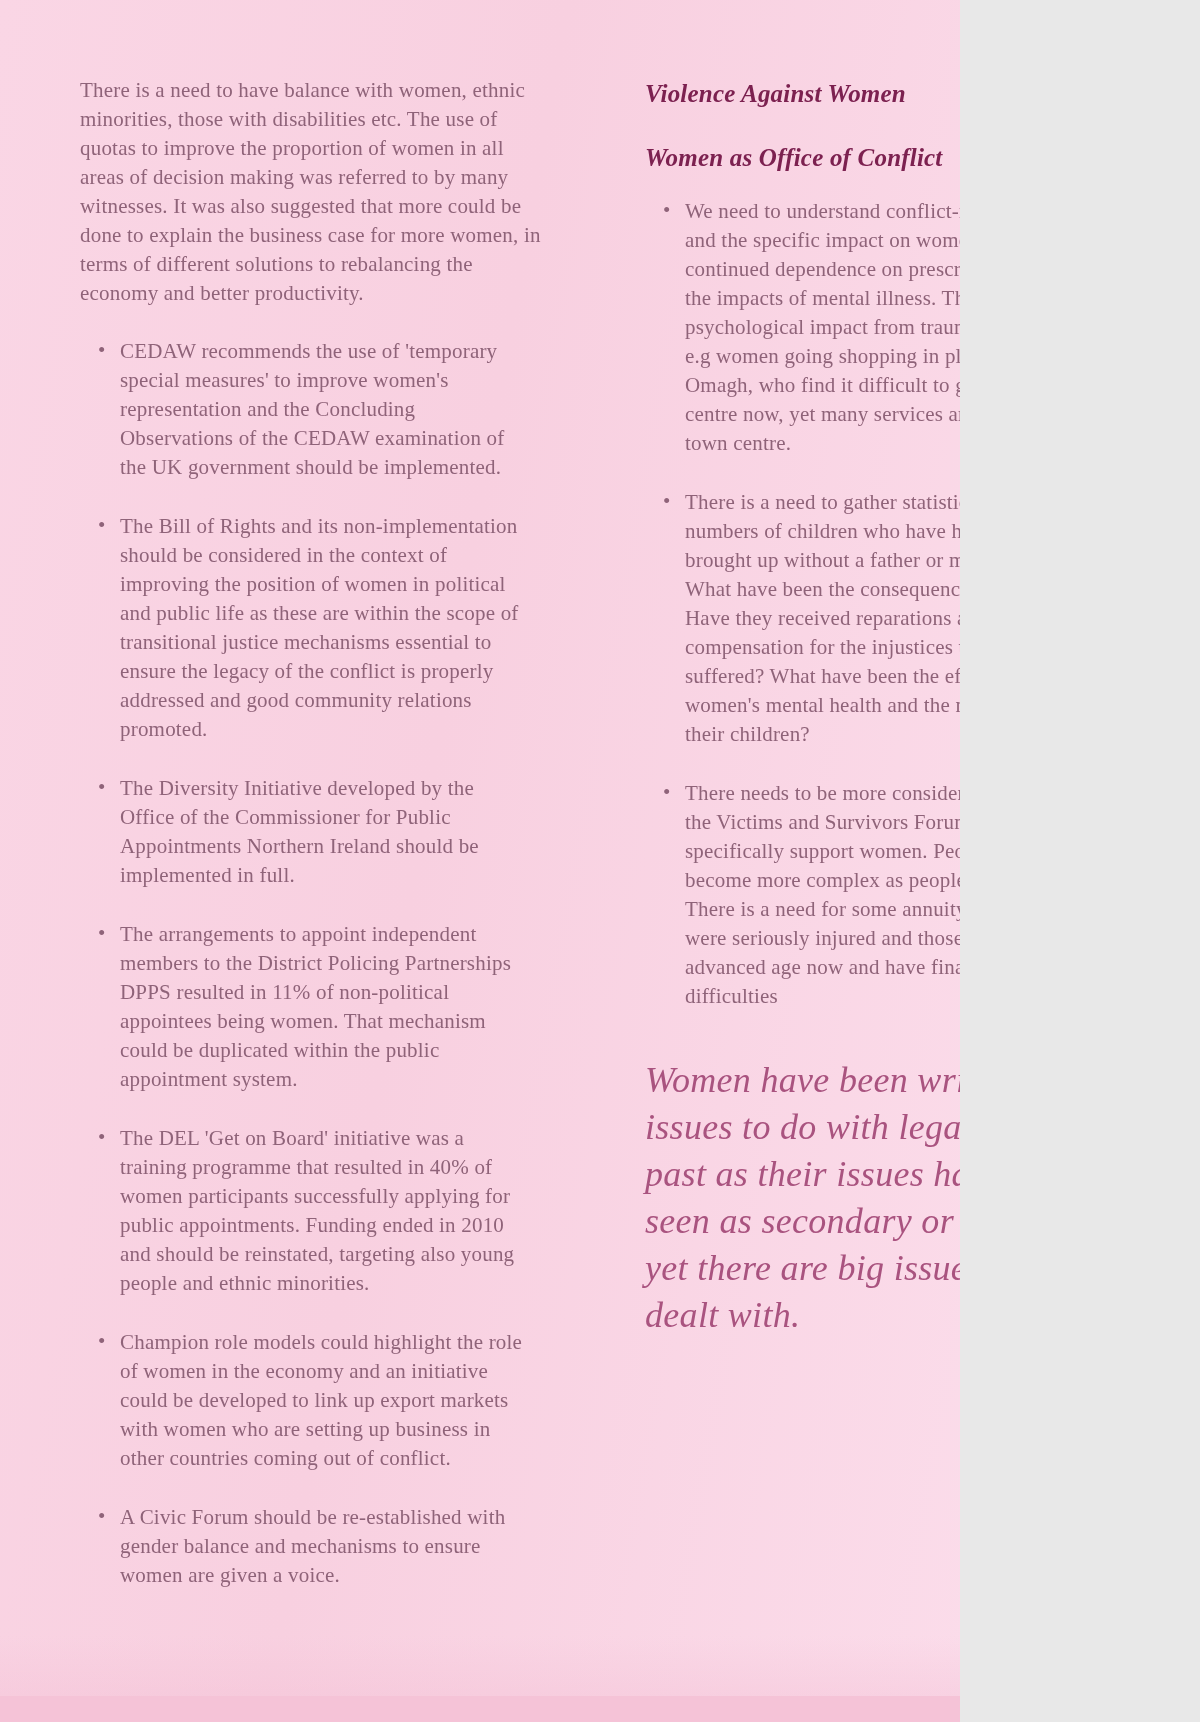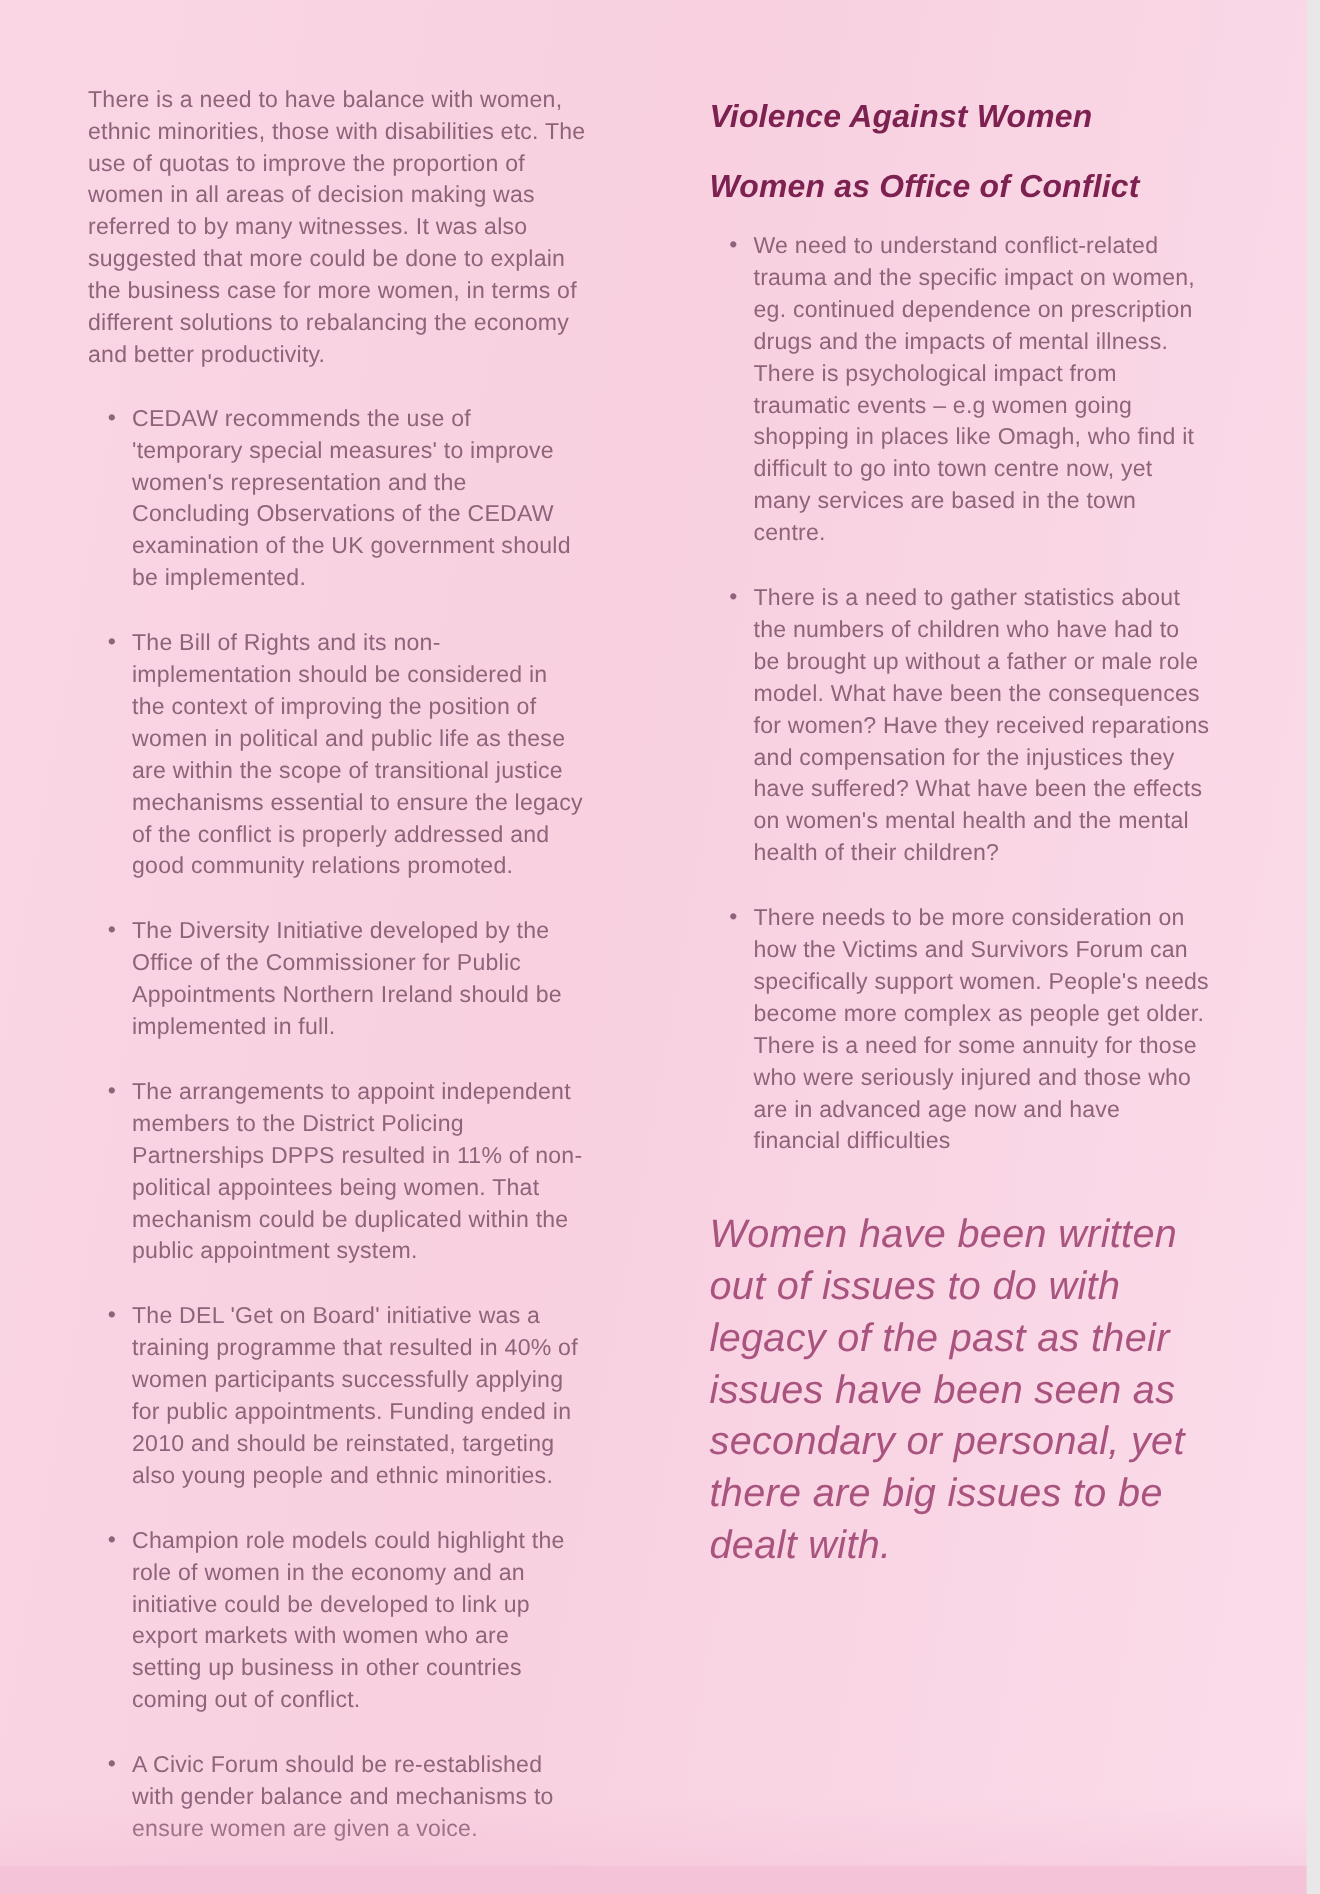--- a/index.html
+++ b/index.html
@@ -3,23 +3,24 @@
 <meta charset="utf-8">
 <style>
   html, body { margin: 0; padding: 0; }
   body {
     width: 1200px; height: 1722px;
     font-family: "Liberation Sans", sans-serif;
     background: #e8e8e8;
   }
   .page {
     position: relative;
-    width: 1188px; height: 1722px;
+    width: 960px; height: 1722px;
     background: linear-gradient(100deg, #fad6e5 0%, #f8d0e0 45%, #fbdcea 100%);
     overflow: hidden;
+    font-family: Liberation Serif, serif;
   }
   .page-bottom-strip {
     position: absolute; left: 0; bottom: 0;
     width: 100%; height: 26px;
     background: #f5c3d7;
   }
   .page-bottom-shade {
     position: absolute; left: 0; bottom: 26px;
     width: 100%; height: 60px;
     background: linear-gradient(180deg, rgba(243,190,212,0) 0%, rgba(243,190,212,.35) 100%);
@@ -44,22 +45,22 @@
     padding-left: 24px;
     margin: 0 0 30px 0;
   }
   ul.bullets li::before {
     content: "•";
     position: absolute;
     left: 2px; top: -1px;
     color: #8f6379;
   }
   h2.section-heading {
-    margin: 16px 0 25px 0;
-    font-size: 29px;
+    margin: 4px 0 25px 0;
+    font-size: 25px;
     line-height: 28px;
     font-weight: bold;
     font-style: italic;
     color: #7c2150;
     letter-spacing: 0.2px;
   }
   h2.section-heading.second { margin-top: 36px; }
   .pull-quote {
     margin-top: 46px;
     font-size: 36px;

